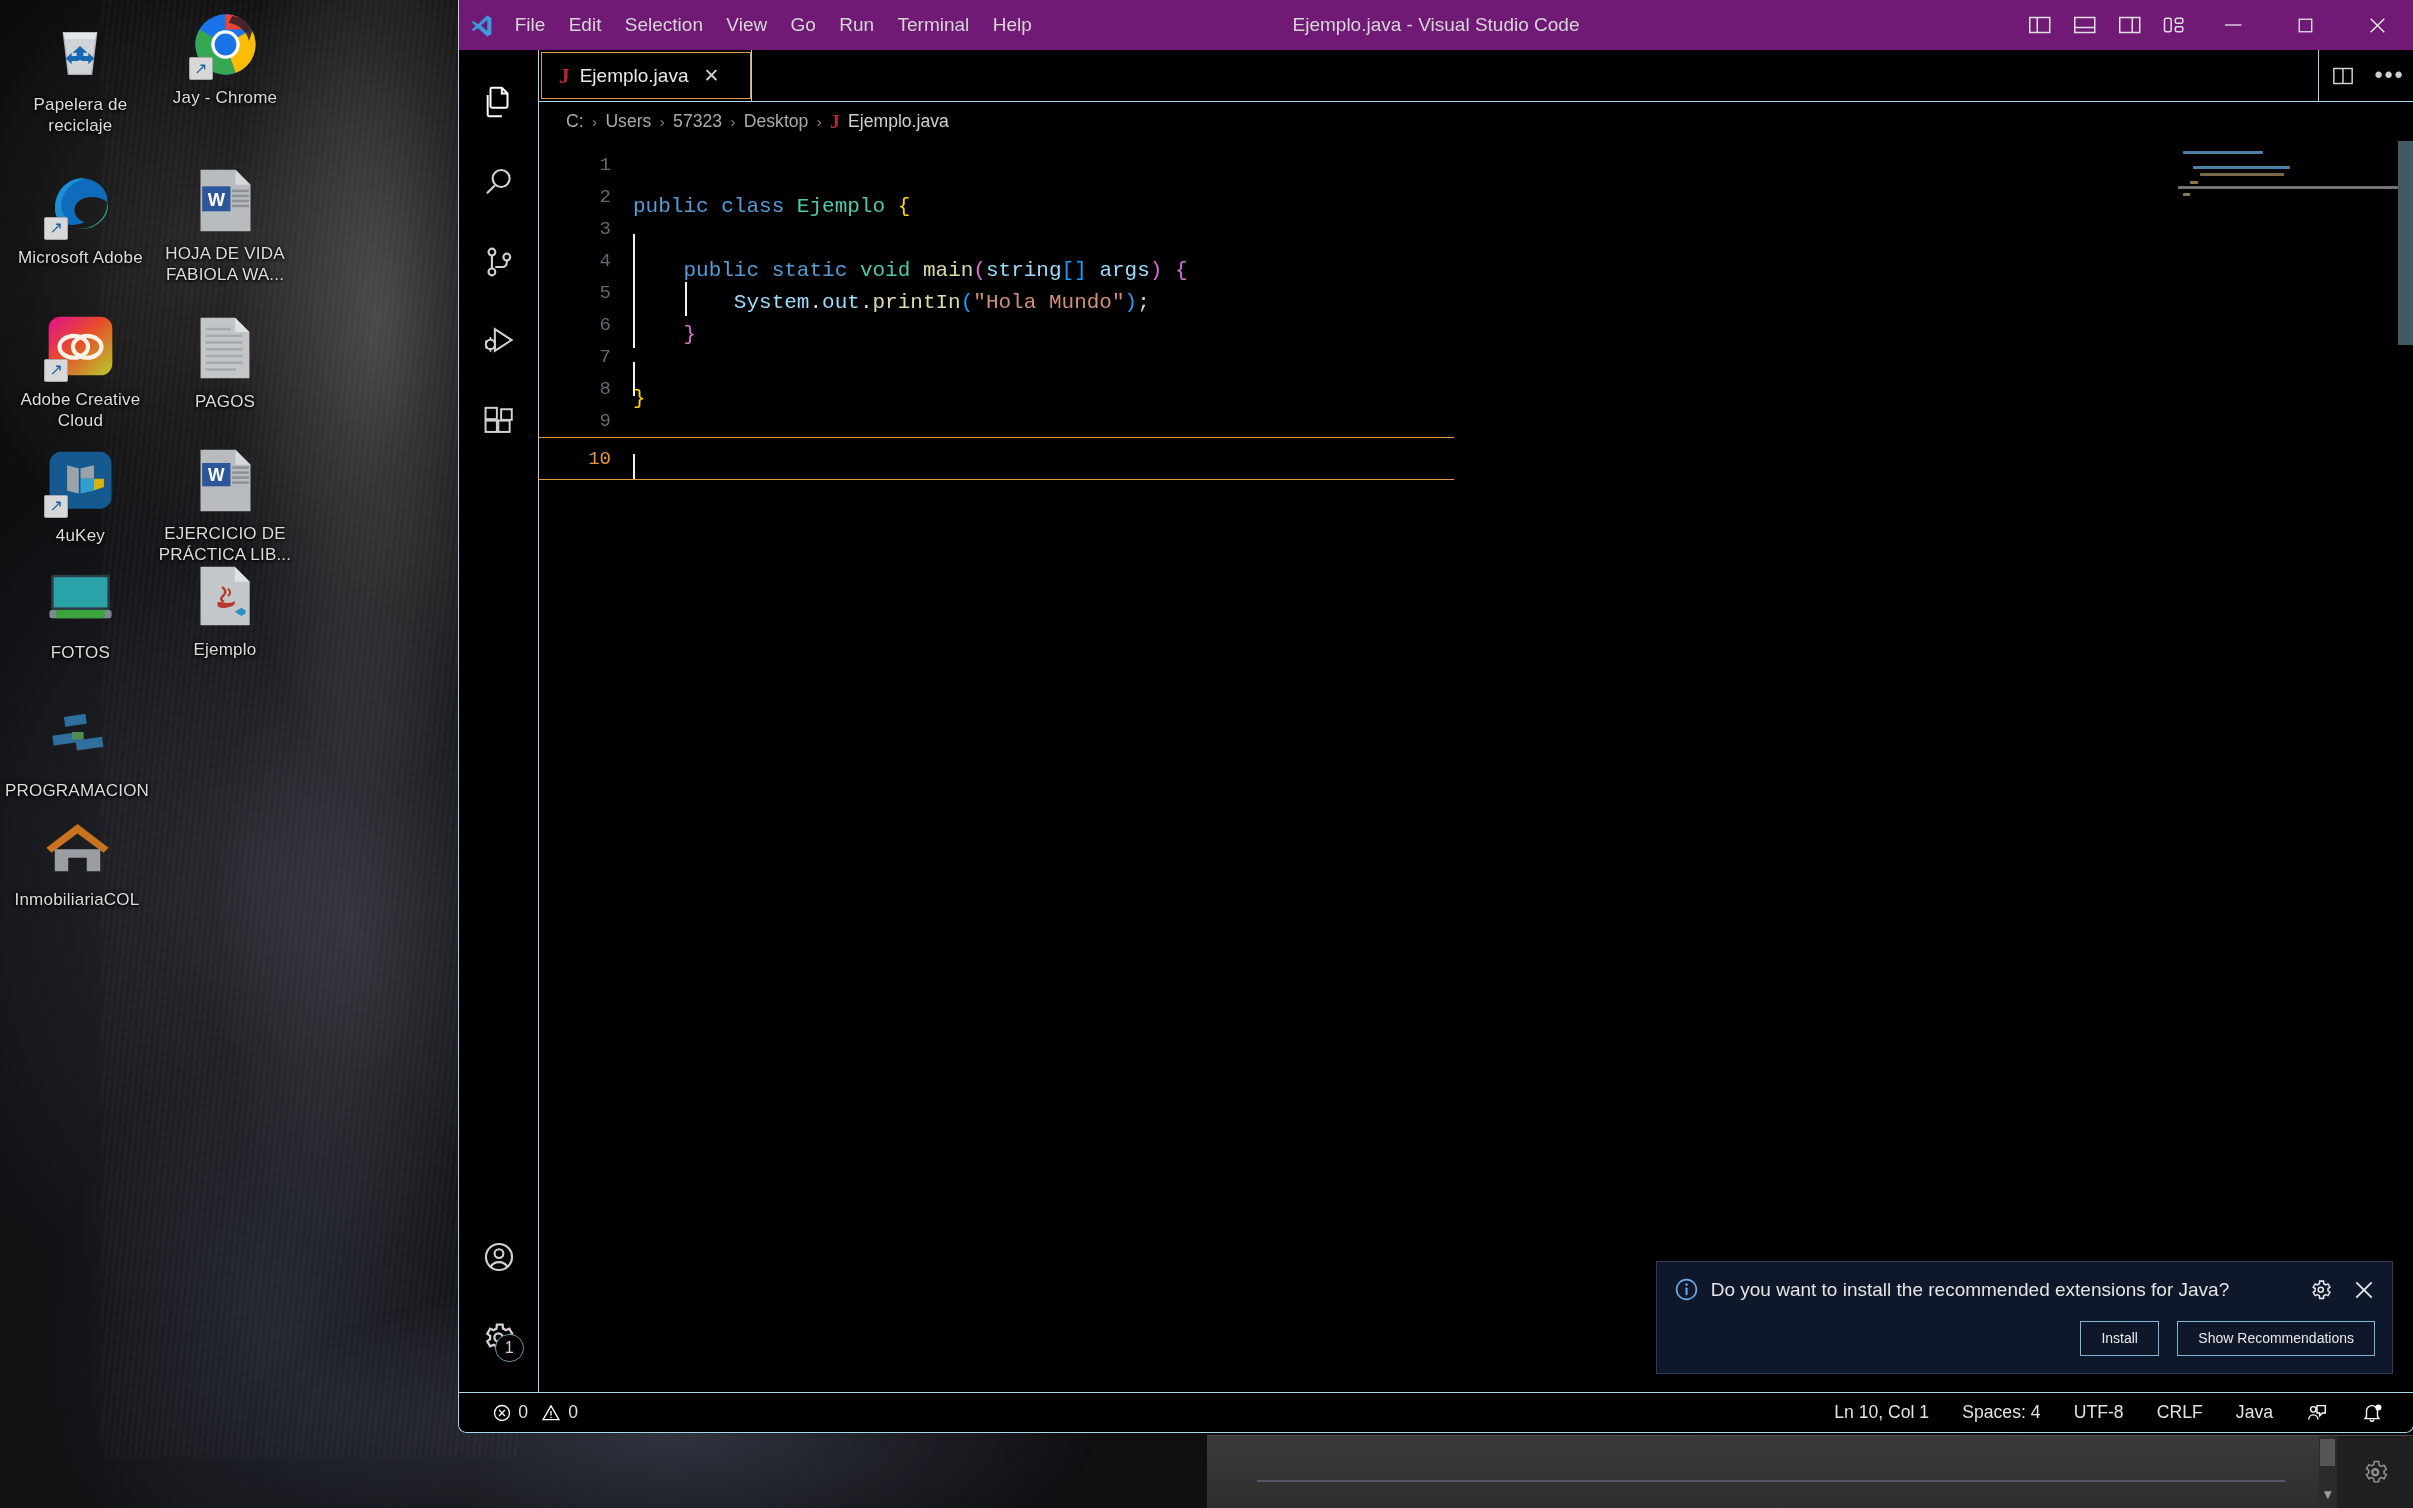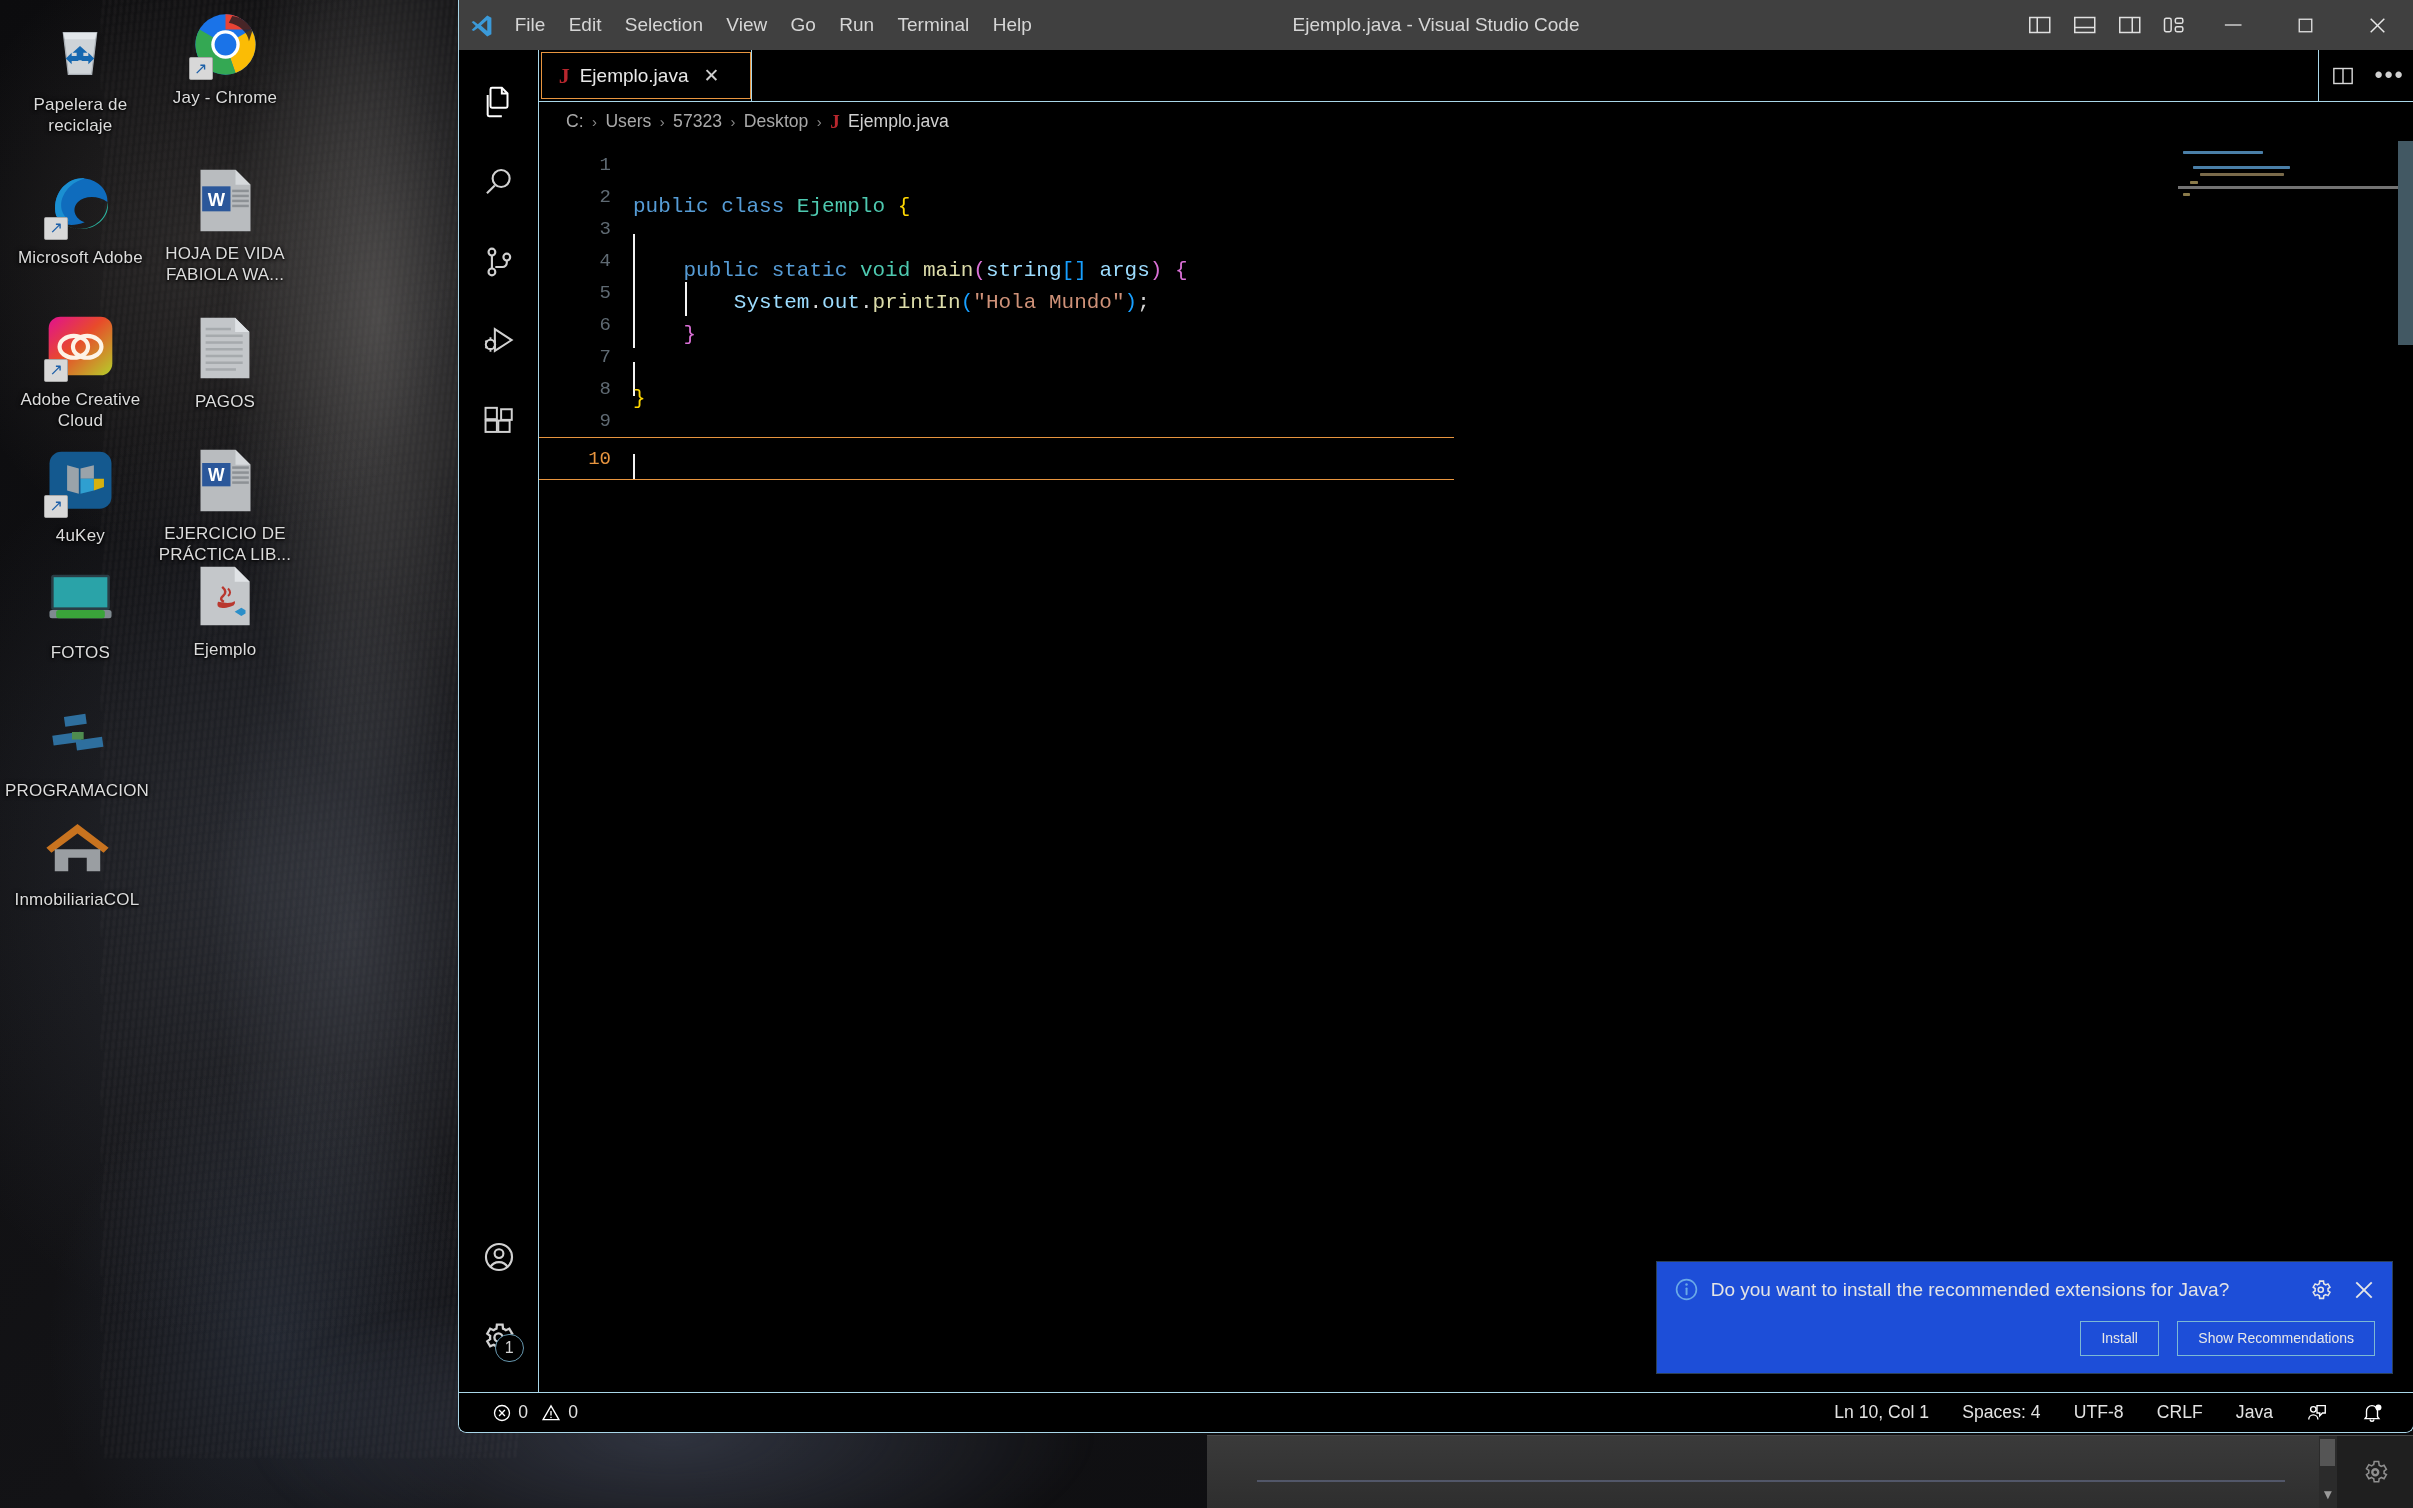--- a/index.html
+++ b/index.html
@@ -63,21 +63,21 @@
     background: #000000;
     border: 0.8px solid #a9d6e8;
     border-top: none;
     border-bottom-left-radius: 8.4px; border-bottom-right-radius: 8.4px;
     overflow: hidden;
     display: flex; flex-direction: column;
   }
 
   
   #titlebar {
-    height: 50px; flex: 0 0 50px; background: #404040; display: flex;
+    height: 50px; flex: 0 0 50px; background: #701a75; display: flex;
     align-items: center; position: relative;
   }
   #vslogo { width: 44px; display:flex; align-items:center; justify-content:center; }
   .menus { display: flex; align-items: center; gap: 0; }
   .menu-item {
     font-size: 19px; color: #d6d6d6; padding: 5px 11.7px; cursor: default;
     white-space: nowrap;
   }
   #winTitle {
     position: absolute; left: 0; right: 0; text-align: center;
@@ -196,21 +196,21 @@
     background: rgba(210,210,210,0.55);
   }
   #scrollbar-v {
     position: absolute; right: 0; top: 0; width: 15px; height: 204px;
     background: rgba(120,160,180,0.55);
   }
 
   
   #toast {
     position: absolute; right: 20px; bottom: 18.4px; width: 737px;
-    background: #1d4ed8; border: 0.8px solid #2c4055;
+    background: #0f172a; border: 0.8px solid #2c4055;
     box-shadow: 0 3.4px 18.4px rgba(0,0,0,0.7);
     padding: 15px 17px 17px 17px;
   }
   #toastTop { display: flex; align-items: center; gap: 11.7px; }
   #toastMsg { font-size: 19px; color: #e4e4e4; flex: 1 1 auto; }
   #toastBtns { display: flex; justify-content: flex-end; gap: 18.4px; margin-top: 18.4px; }
   .toast-btn {
     border: 0.8px solid #7cb8d4; background: transparent; color: #e8e8e8;
     font-size: 14px; padding: 8.4px 20px; font-family: "Liberation Sans", sans-serif;
   }

